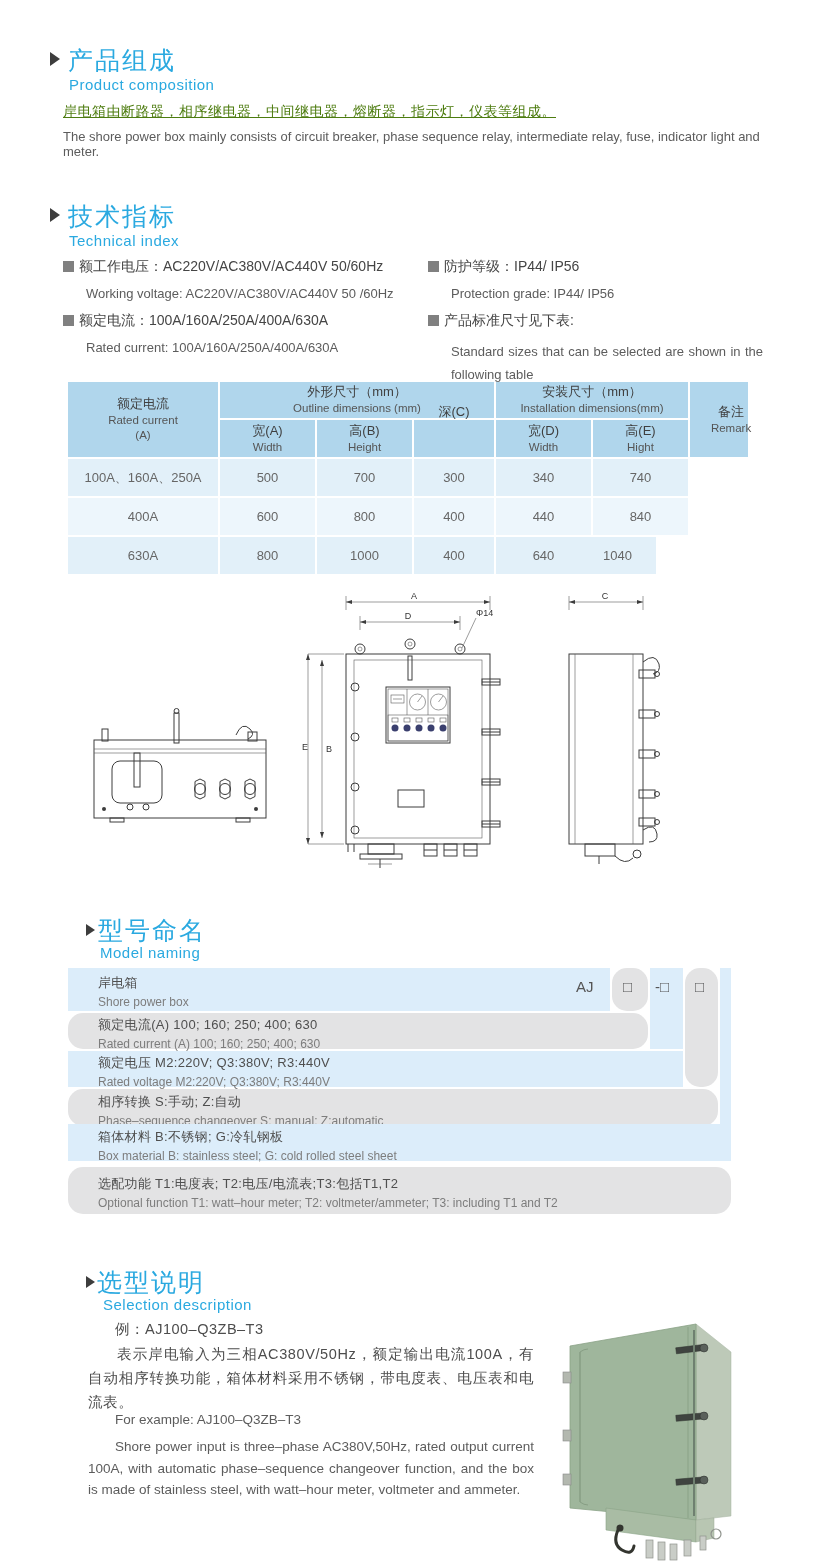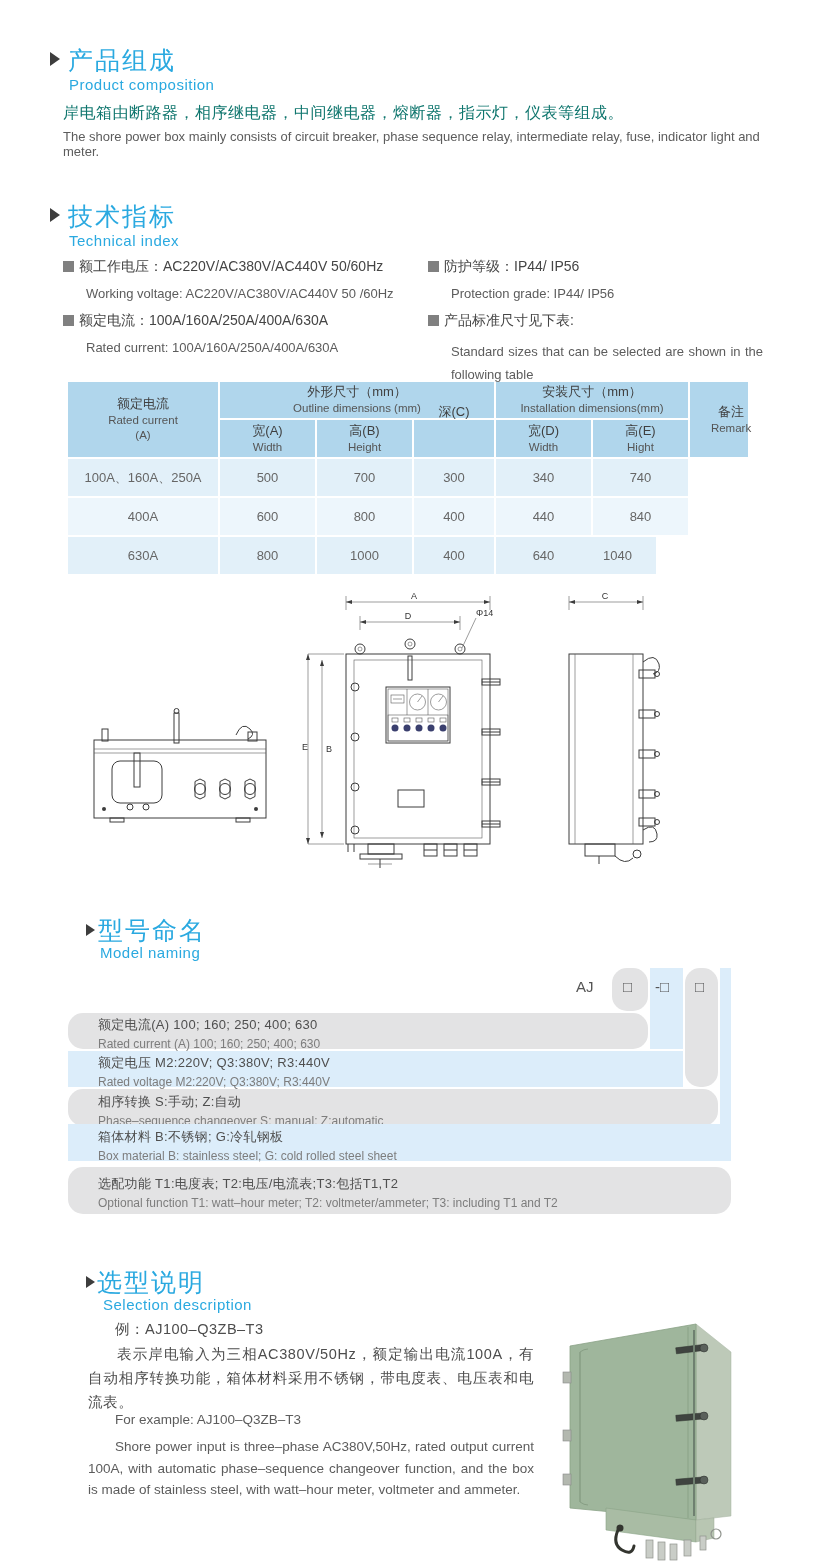--- a/index.html
+++ b/index.html
@@ -13,21 +13,21 @@
   .sec-arrow {
     width: 0; height: 0;
     border-top: 7px solid transparent; border-bottom: 7px solid transparent;
     border-left: 10px solid #3d3d3d;
   }
   .sec-arrow.small {
     border-top-width: 6px; border-bottom-width: 6px; border-left-width: 9px;
   }
   .sec-title-zh { color:#2aa9e0; font-size:25px; letter-spacing:2px; font-weight:500; }
   .sec-title-en { color:#2aa9e0; font-size:15px; letter-spacing:0.5px; }
-  .zh-body { font-size:16px; color:#0f766e; letter-spacing:0.5px; }
+  .zh-body { font-size:14px; color:#4d7c0f; letter-spacing:0.5px;text-decoration:underline; }
   .en-body { font-size:13px; color:#5c5c5c; }
   .bullet {
     display:inline-block; width:11px; height:11px; background:#808080;
     margin-right:5px; vertical-align:-1px;
   }
   .spec-zh { font-size:14px; color:#454545; }
   .spec-en { font-size:13px; color:#5c5c5c; }
 
   
   .size-table { left:68px; top:382px; width:680px; height:192px; background:#ffffff; }
@@ -315,20 +315,26 @@
     <circle class="dwg-line" cx="82" cy="262" r="4"></circle>
   </svg>
 </div>
 
 <span class="abs sec-arrow small" style="left:86px; top:924px;"></span>
 <div class="abs sec-title-zh" style="left:98px; top:914px;">型号命名</div>
 <div class="abs sec-title-en" style="left:100px; top:944px;">Model naming</div>
 
 <div class="abs naming">
 
+  <div class="nm-band nm-blue" style="top:0; height:43px; width:542px;">
+    <div class="nm-text" style="top:5px;">
+      <div class="nm-zh">岸电箱</div>
+      <div class="nm-en">Shore power box</div>
+    </div>
+  </div>
   <div class="nm-band nm-gray" style="top:45px; height:36px; width:580px;">
     <div class="nm-text" style="top:2px;">
       <div class="nm-zh">额定电流(A)  100; 160; 250; 400; 630</div>
       <div class="nm-en">Rated current (A) 100; 160; 250; 400; 630</div>
     </div>
   </div>
   <div class="nm-band nm-blue" style="top:83px; height:36px; width:615px;">
     <div class="nm-text" style="top:2px;">
       <div class="nm-zh">额定电压   M2:220V;  Q3:380V;  R3:440V</div>
       <div class="nm-en">Rated voltage  M2:220V;  Q3:380V;  R3:440V</div>

